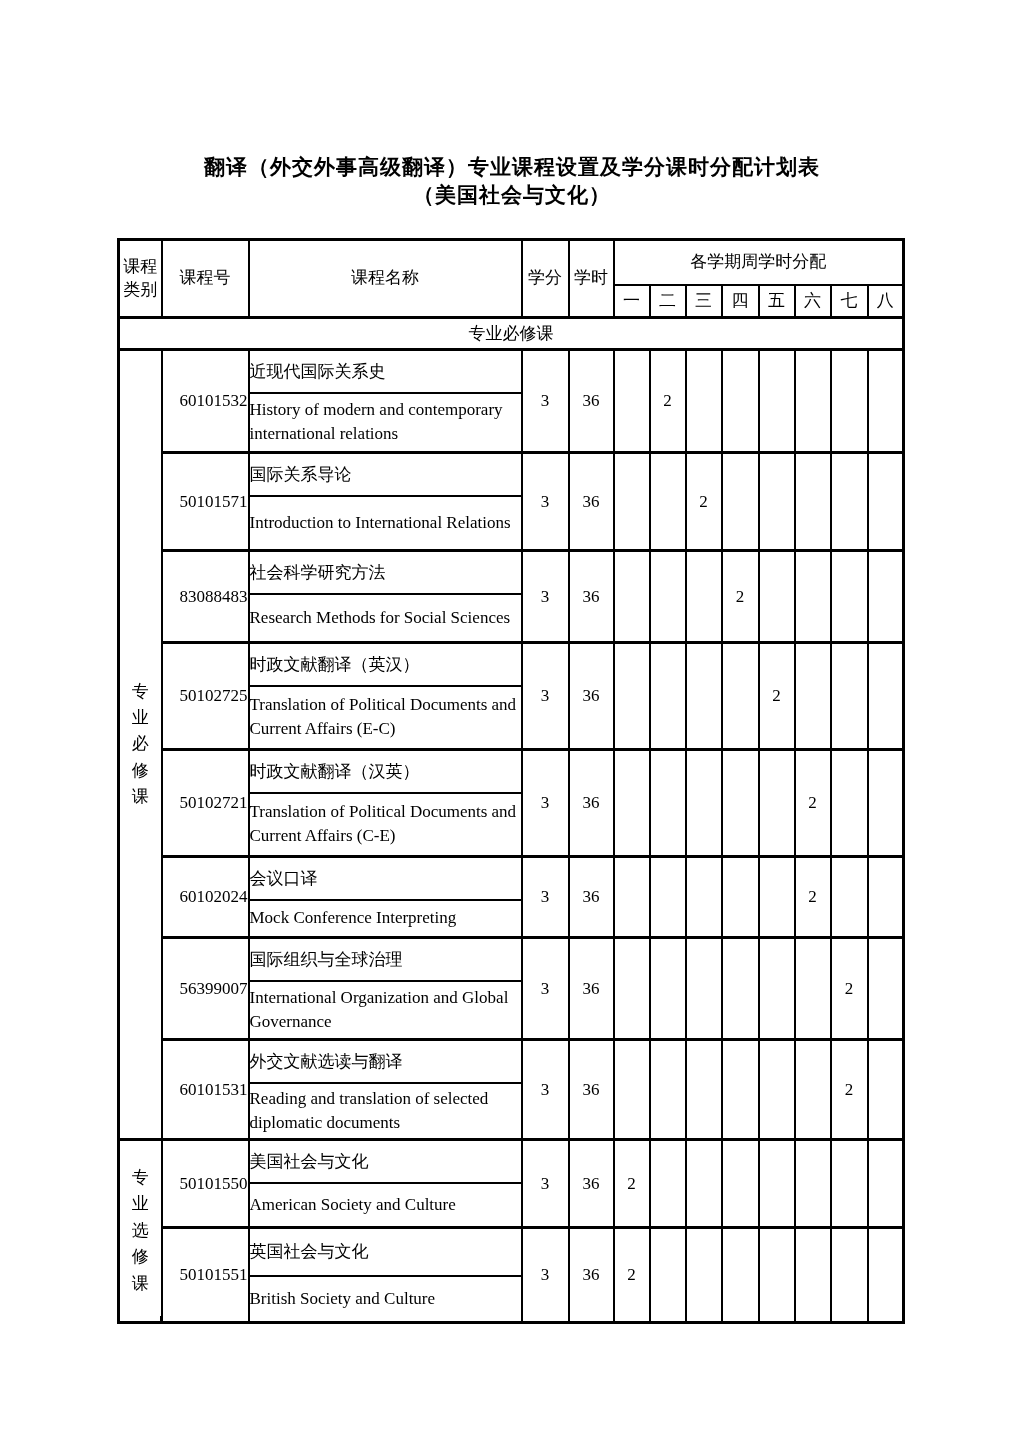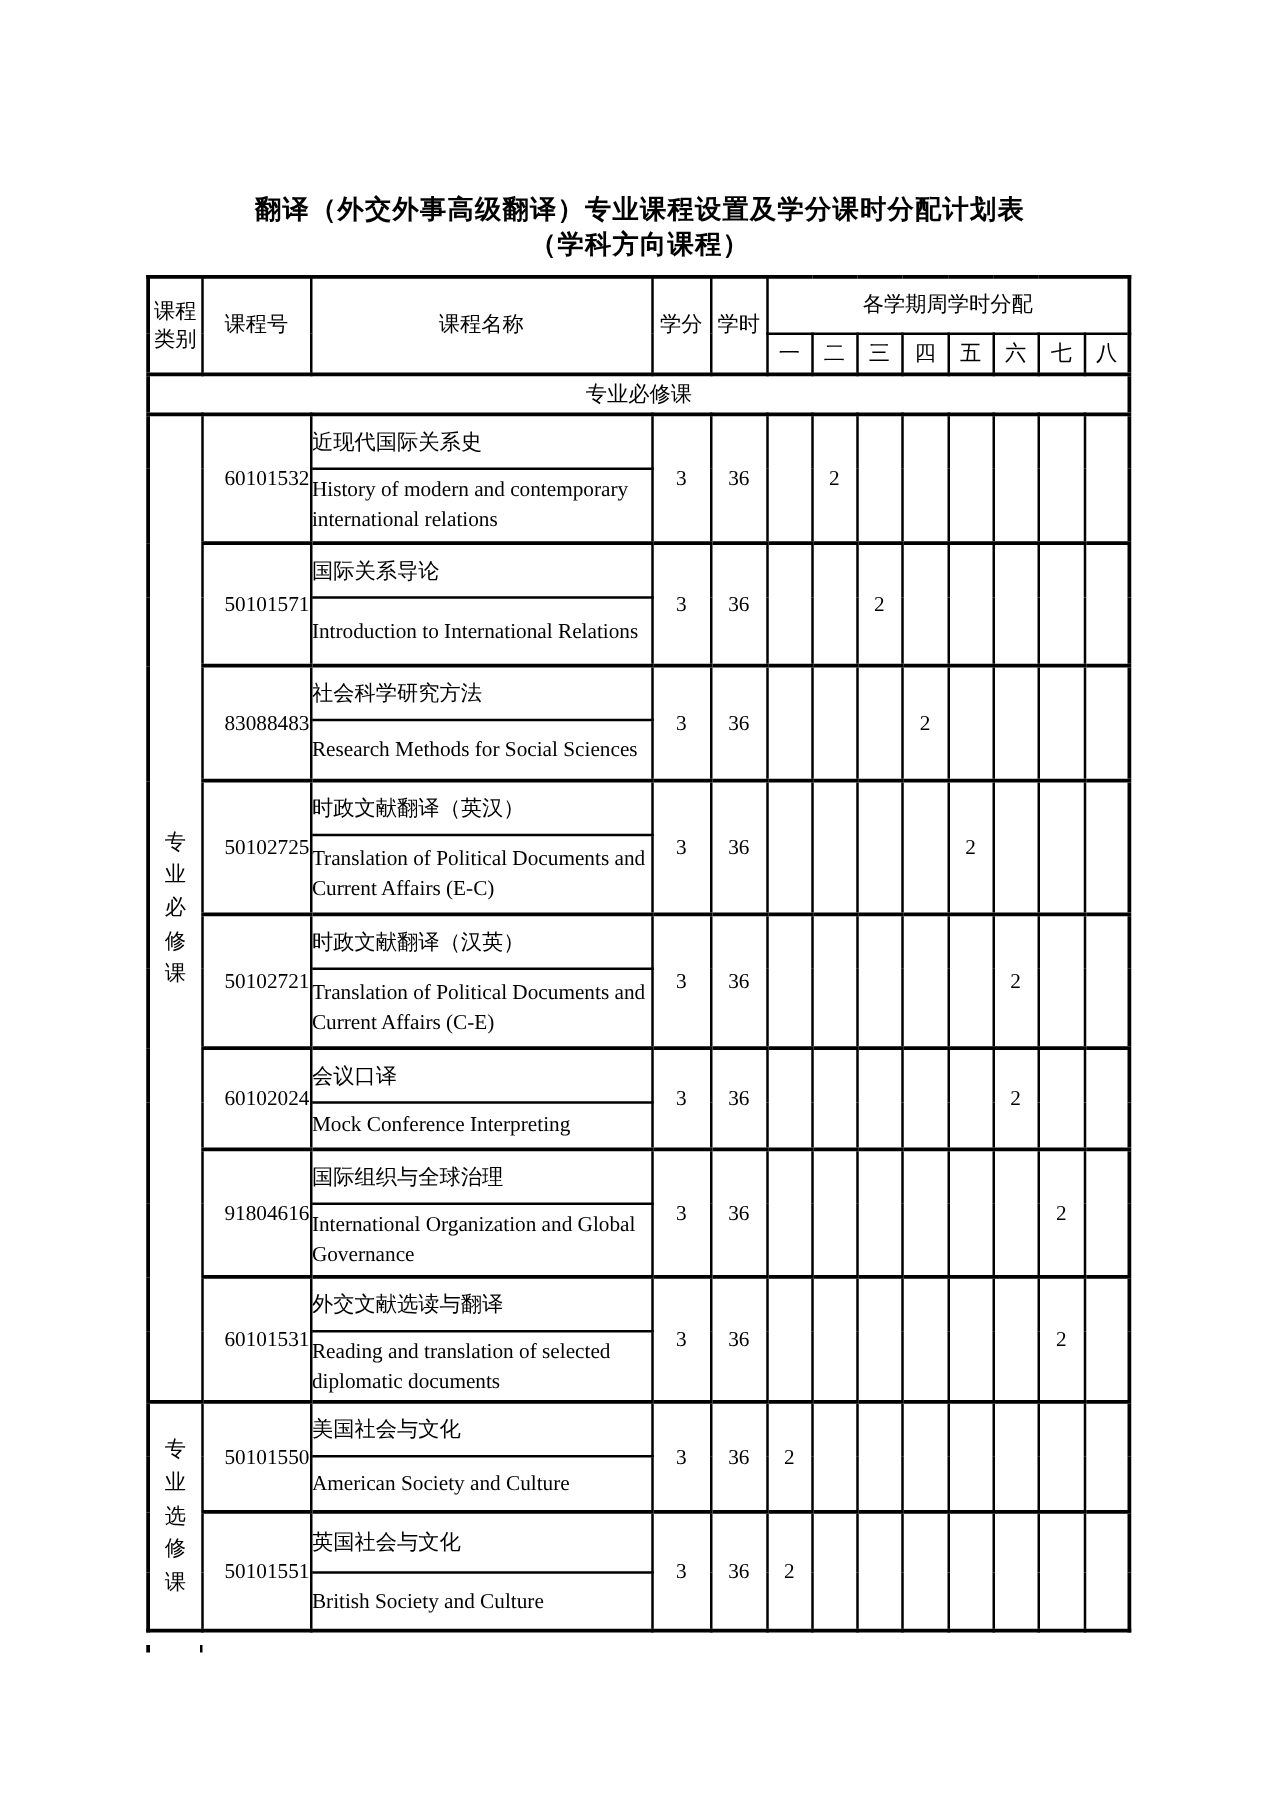--- a/index.html
+++ b/index.html
@@ -25,21 +25,21 @@
     text-align: center;
     font-family: "DejaVu Sans", "Liberation Sans", sans-serif;
     font-weight: bold;
     font-size: 21px;
     line-height: 1.33;
     letter-spacing: 1px;
   }
   table.curriculum {
     position: absolute;
     left: 117px;
-    top: 192px;
+    top: 210px;
     width: 788px;
     border-collapse: collapse;
     table-layout: fixed;
     border: 3px solid #000000;
   }
   table.curriculum td {
     border: 2px solid #000000;
     padding: 0;
     font-size: 17px;
     color: #000000;
@@ -96,21 +96,21 @@
     border-right: 2px solid #000000;
   }
 </style>
 </head>
 <body>
 
 <div class="page">
 
   <div class="doc-title">
     <div>翻译（外交外事高级翻译）专业课程设置及学分课时分配计划表</div>
-    <div>（学科方向课程）</div>
+    <div>（美国社会与文化）</div>
   </div>
 
   <table class="curriculum">
     <colgroup>
       <col style="width:43px">
         <col style="width:87px">
         <col style="width:273px">
       <col style="width:47px">
         <col style="width:45px">
       <col style="width:36px">
@@ -251,21 +251,21 @@
       <td class="ctr" rowspan="2"></td>
       <td class="ctr" rowspan="2">2</td>
       <td class="ctr" rowspan="2"></td>
       <td class="ctr" rowspan="2"></td>
     </tr>
     <tr style="height:38px">
       <td class="en-cell">Mock Conference Interpreting</td>
     </tr>
 
     <tr class="course-top" style="height:43px">
-      <td class="num-cell" rowspan="2">91804616</td>
+      <td class="num-cell" rowspan="2">56399007</td>
       <td class="cn-cell">国际组织与全球治理</td>
       <td class="ctr" rowspan="2">3</td>
       <td class="ctr" rowspan="2">36</td>
       <td class="ctr" rowspan="2"></td>
       <td class="ctr" rowspan="2"></td>
       <td class="ctr" rowspan="2"></td>
       <td class="ctr" rowspan="2"></td>
       <td class="ctr" rowspan="2"></td>
       <td class="ctr" rowspan="2"></td>
       <td class="ctr" rowspan="2">2</td>

